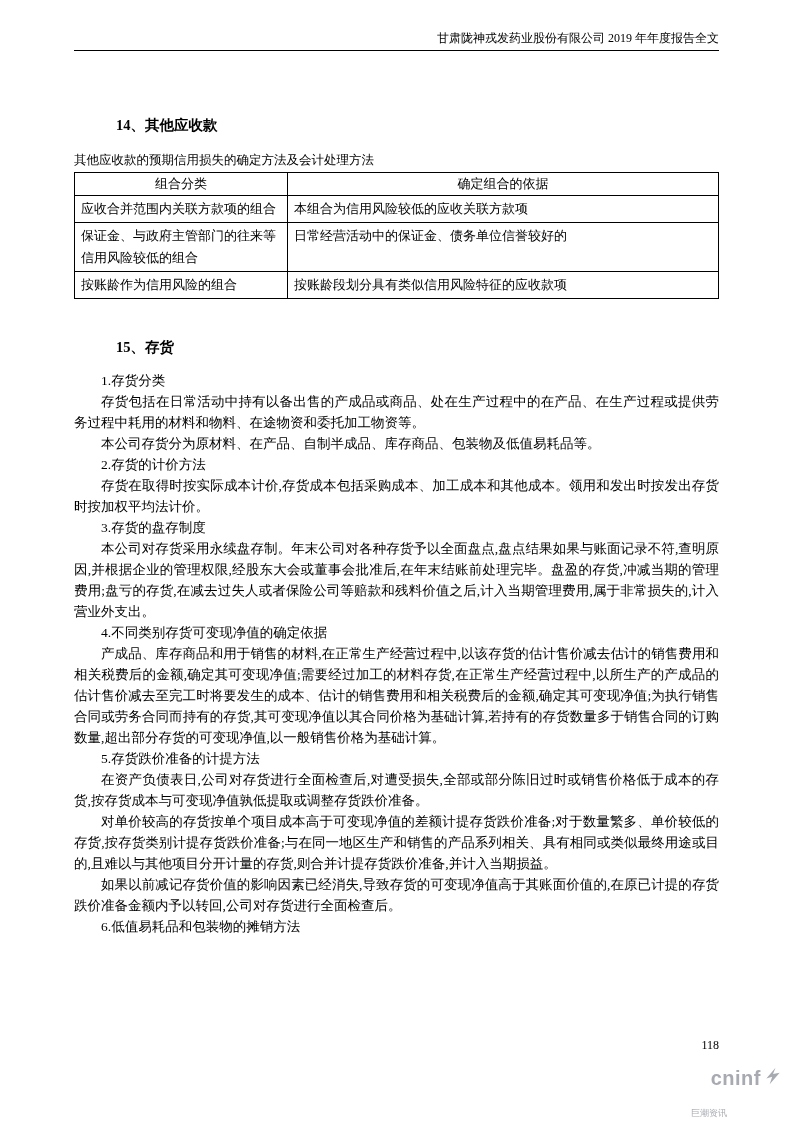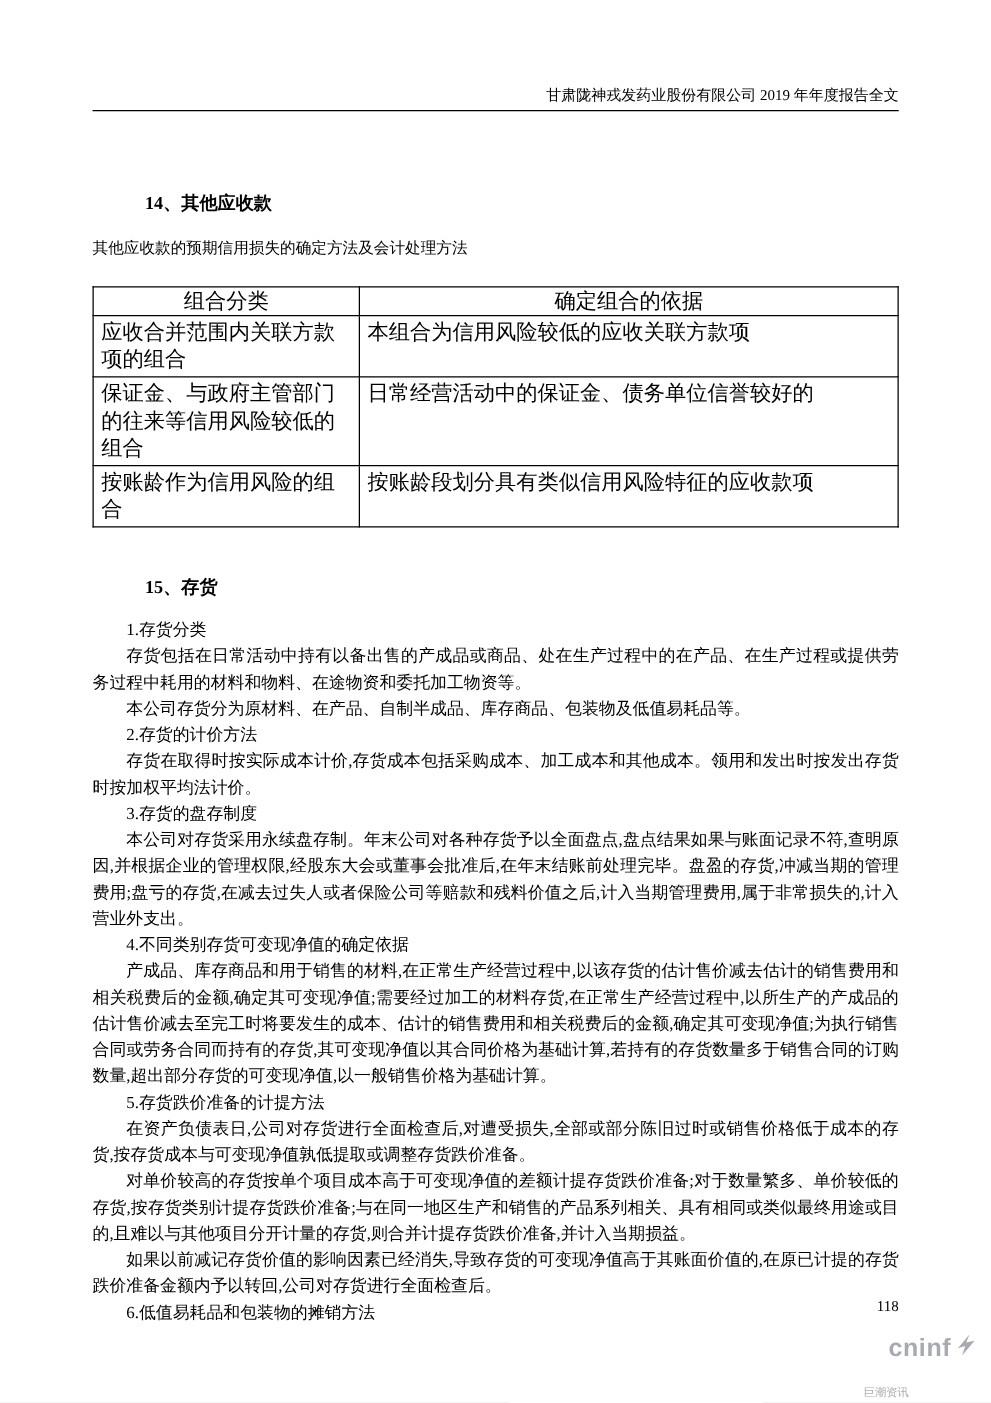--- a/index.html
+++ b/index.html
@@ -8,21 +8,21 @@
     width: 793px;
     height: 1122px;
     margin: 0 auto;
     background: #ffffff;
     font-family: "Liberation Serif", "DejaVu Serif", serif;
     color: #000000;
     overflow: hidden;
   }
   .header {
     margin: 0 74px;
-    padding-top: 68px;
+    padding-top: 30px;
     padding-bottom: 4px;
     border-bottom: 1.5px solid #000;
     text-align: right;
     font-size: 12px;
     line-height: 16px;
   }
   .content { margin: 0 74px; }
   .sec-heading {
     font-size: 14.5px;
     font-weight: bold;
@@ -41,22 +41,22 @@
     font-size: 13.5px;
     line-height: 21px;
     text-align: justify;
     text-indent: 2em;
   }
   .sec14-para { margin-top: 7px; }
   .sec15-body { margin-top: 13px; }
   table.combo {
     width: 100%;
     border-collapse: collapse;
-    margin-top: 22px;
-    font-size: 17px;
+    margin-top: 3px;
+    font-size: 13px;
     table-layout: fixed;
     padding-left: 20px;
   }
   table.combo th, table.combo td {
     border: 1px solid #000;
     padding: 2px 6px;
     line-height: 22px;
     font-weight: normal;
     vertical-align: top;
     text-align: left;

